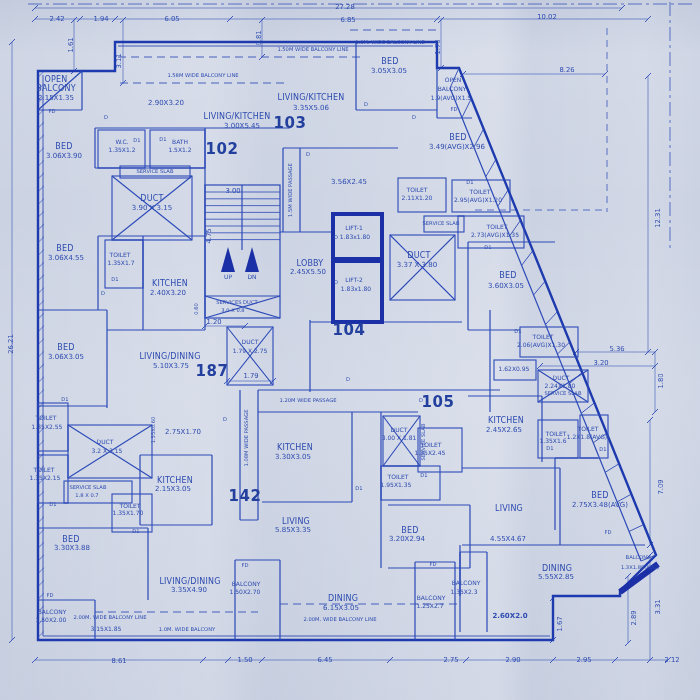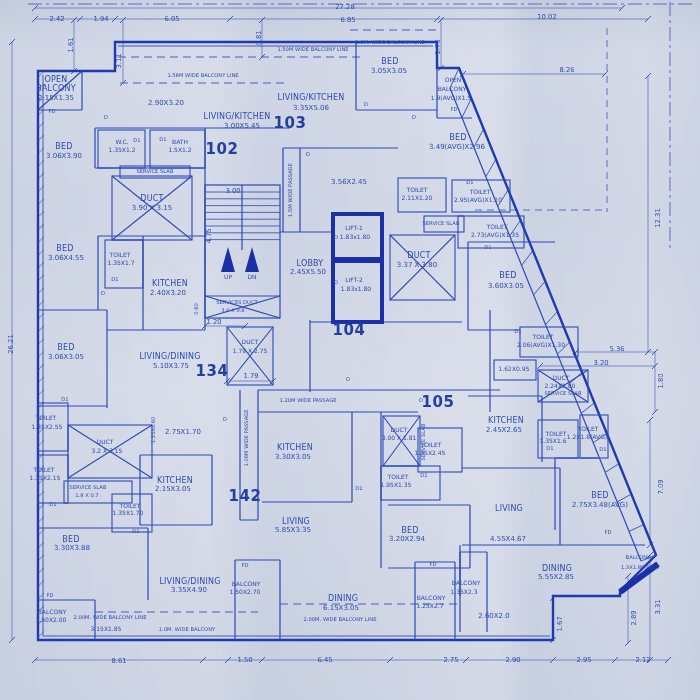--- a/index.html
+++ b/index.html
@@ -274,27 +274,27 @@
       <span class="lb m" style="left: 209px; top: 236px; transform: translate(-50%, -50%) rotate(-90deg);">4.75</span>
       <span class="lb t" style="left: 197px; top: 309px; transform: translate(-50%, -50%) rotate(-90deg);">0.60</span>
       <span class="lb m" style="left: 214px; top: 322px; transform: translate(-50%, -50%);">1.20</span>
       <span class="lb m" style="left: 251px; top: 376px; transform: translate(-50%, -50%);">1.79</span>
       <span class="lb m" style="left: 119px; top: 661px; transform: translate(-50%, -50%);">8.61</span>
       <span class="lb m" style="left: 245px; top: 660px; transform: translate(-50%, -50%);">1.50</span>
       <span class="lb m" style="left: 325px; top: 660px; transform: translate(-50%, -50%);">6.45</span>
       <span class="lb m" style="left: 451px; top: 660px; transform: translate(-50%, -50%);">2.75</span>
       <span class="lb m" style="left: 513px; top: 660px; transform: translate(-50%, -50%);">2.90</span>
       <span class="lb m" style="left: 584px; top: 660px; transform: translate(-50%, -50%);">2.95</span>
-      <span class="lb m" style="left: 643px; top: 660px; transform: translate(-50%, -50%);">2.12</span>
+      <span class="lb m" style="left: 672px; top: 660px; transform: translate(-50%, -50%);">2.12</span>
       <span class="lb d" style="left: 166px; top: 103px; transform: translate(-50%, -50%);">2.90X3.20</span>
       <span class="lb d" style="left: 349px; top: 182px; transform: translate(-50%, -50%);">3.56X2.45</span>
       <span class="lb d" style="left: 183px; top: 432px; transform: translate(-50%, -50%);">2.75X1.70</span>
       <span class="lb t" style="left: 154px; top: 430px; transform: translate(-50%, -50%) rotate(-90deg);">1.55X0.60</span>
       <span class="lb s" style="left: 106px; top: 629px; transform: translate(-50%, -50%);">3.15X1.85</span>
-      <span class="lb d" style="left: 494px; top: 616px; transform: translate(-50%, -50%);">2.60X2.0</span>
+      <span class="lb d" style="left: 510px; top: 616px; transform: translate(-50%, -50%); font-weight: bold;">2.60X2.0</span>
       <span class="lb s" style="left: 514px; top: 369px; transform: translate(-50%, -50%);">1.62X0.95</span>
       <span class="lb t" style="left: 203px; top: 76px; transform: translate(-50%, -50%);">1.58M WIDE BALCONY LINE</span>
       <span class="lb t" style="left: 313px; top: 50px; transform: translate(-50%, -50%);">1.50M WIDE BALCONY LINE</span>
       <span class="lb t" style="left: 390px; top: 43px; transform: translate(-50%, -50%);">1.0M. WIDE BALCONY LINE</span>
       <span class="lb t" style="left: 110px; top: 618px; transform: translate(-50%, -50%);">2.00M. WIDE BALCONY LINE</span>
       <span class="lb t" style="left: 187px; top: 630px; transform: translate(-50%, -50%);">1.0M. WIDE BALCONY</span>
       <span class="lb t" style="left: 340px; top: 620px; transform: translate(-50%, -50%);">2.00M. WIDE BALCONY LINE</span>
       <span class="lb t" style="left: 308px; top: 401px; transform: translate(-50%, -50%);">1.20M WIDE PASSAGE</span>
       <span class="lb t" style="left: 291px; top: 190px; transform: translate(-50%, -50%) rotate(-90deg);">1.5M WIDE PASSAGE</span>
       <span class="lb t" style="left: 247px; top: 438px; transform: translate(-50%, -50%) rotate(-90deg);">1.08M WIDE PASSAGE</span>
@@ -405,21 +405,21 @@
       <span class="lb s" style="left: 543px; top: 337px; transform: translate(-50%, -50%);">TOILET</span>
       <span class="lb s" style="left: 541px; top: 345px; transform: translate(-50%, -50%);">2.06(AVG)X1.30</span>
       <span class="lb s" style="left: 561px; top: 378px; transform: translate(-50%, -50%);">DUCT</span>
       <span class="lb s" style="left: 560px; top: 386px; transform: translate(-50%, -50%);">2.24X1.80</span>
       <span class="lb s" style="left: 556px; top: 434px; transform: translate(-50%, -50%);">TOILET</span>
       <span class="lb s" style="left: 553px; top: 441px; transform: translate(-50%, -50%);">1.35X1.6</span>
       <span class="lb s" style="left: 588px; top: 429px; transform: translate(-50%, -50%);">TOILET</span>
       <span class="lb s" style="left: 587px; top: 437px; transform: translate(-50%, -50%);">1.2X1.8(AVG)</span>
       <span class="lb n" style="left: 600px; top: 496px; transform: translate(-50%, -50%);">BED</span>
       <span class="lb d" style="left: 600px; top: 505px; transform: translate(-50%, -50%);">2.75X3.48(AVG)</span>
-      <span class="lb u" style="left: 212px; top: 371px; transform: translate(-50%, -50%);">134</span>
+      <span class="lb u" style="left: 212px; top: 371px; transform: translate(-50%, -50%);">187</span>
       <span class="lb u" style="left: 222px; top: 149px; transform: translate(-50%, -50%);">102</span>
       <span class="lb u" style="left: 290px; top: 123px; transform: translate(-50%, -50%);">103</span>
       <span class="lb u" style="left: 349px; top: 330px; transform: translate(-50%, -50%);">104</span>
       <span class="lb u" style="left: 438px; top: 402px; transform: translate(-50%, -50%);">105</span>
       <span class="lb u" style="left: 245px; top: 496px; transform: translate(-50%, -50%);">142</span>
       <span class="lb k" style="left: 52px; top: 112px; transform: translate(-50%, -50%);">FD</span>
       <span class="lb k" style="left: 454px; top: 110px; transform: translate(-50%, -50%);">FD</span>
       <span class="lb k" style="left: 50px; top: 596px; transform: translate(-50%, -50%);">FD</span>
       <span class="lb k" style="left: 245px; top: 566px; transform: translate(-50%, -50%);">FD</span>
       <span class="lb k" style="left: 433px; top: 565px; transform: translate(-50%, -50%);">FD</span>

